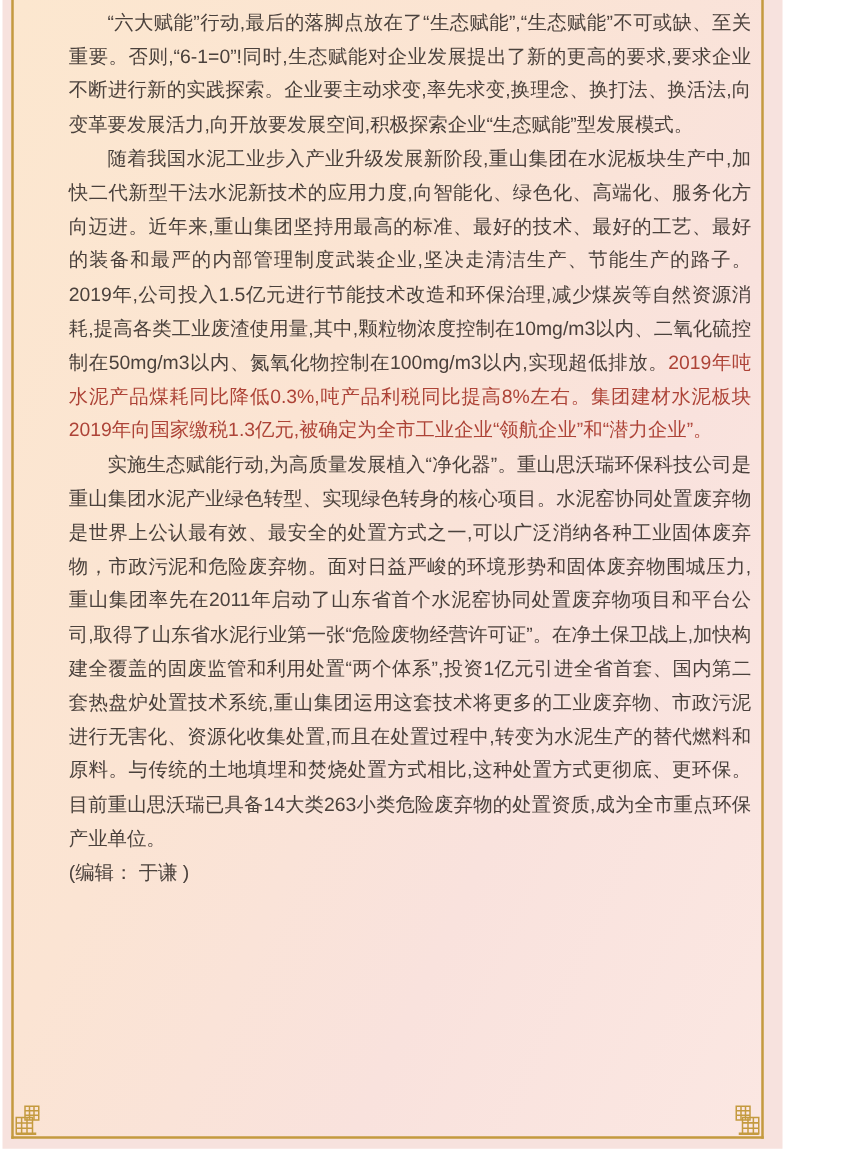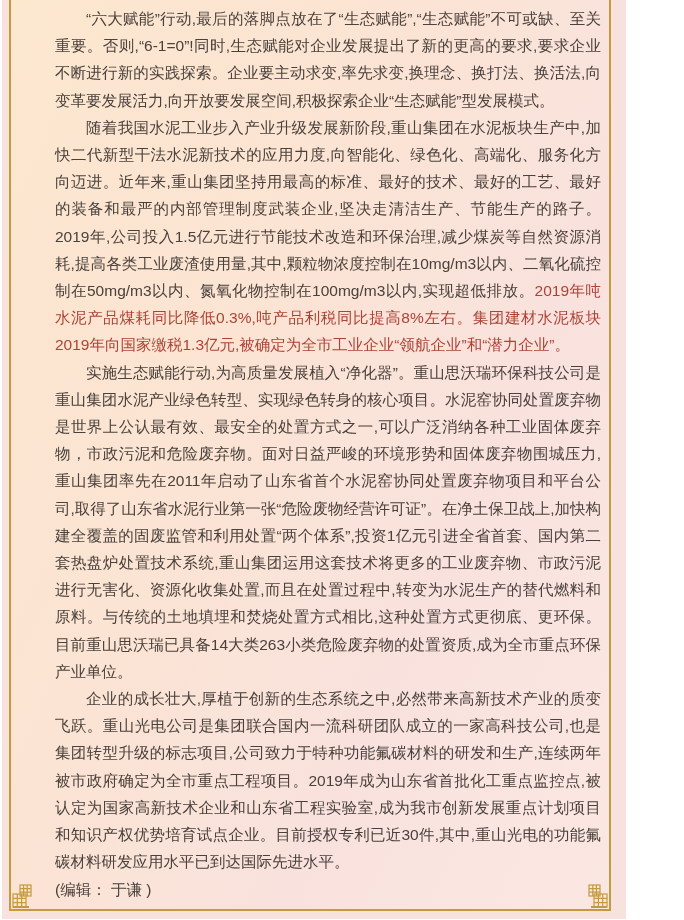--- a/index.html
+++ b/index.html
@@ -47,21 +47,20 @@
 </head>
 <body>
 
 <div class="page" style="--gold: #c49a3f; --ink: #4a413c; --red: #ad4337; --bg-outer: #f7e2de; --bg-top: #fce7cf; --bg-bottom: #fbe7e2;">
   <div class="mat"></div>
   <div class="frame">
     <div class="content" id="article-body">
         <p class="indent"><span class="run-normal">“六大赋能”行动,最后的落脚点放在了“生态赋能”,“生态赋能”不可或缺、至关重要。否则,“6-1=0”!同时,生态赋能对企业发展提出了新的更高的要求,要求企业不断进行新的实践探索。企业要主动求变,率先求变,换理念、换打法、换活法,向变革要发展活力,向开放要发展空间,积极探索企业“生态赋能”型发展模式。</span></p>
         <p class="indent"><span class="run-normal">随着我国水泥工业步入产业升级发展新阶段,重山集团在水泥板块生产中,加快二代新型干法水泥新技术的应用力度,向智能化、绿色化、高端化、服务化方向迈进。近年来,重山集团坚持用最高的标准、最好的技术、最好的工艺、最好的装备和最严的内部管理制度武装企业,坚决走清洁生产、节能生产的路子。2019年,公司投入1.5亿元进行节能技术改造和环保治理,减少煤炭等自然资源消耗,提高各类工业废渣使用量,其中,颗粒物浓度控制在10mg/m3以内、二氧化硫控制在50mg/m3以内、氮氧化物控制在100mg/m3以内,实现超低排放。</span><span class="run-red">2019年吨水泥产品煤耗同比降低0.3%,吨产品利税同比提高8%左右。集团建材水泥板块2019年向国家缴税1.3亿元,被确定为全市工业企业“领航企业”和“潜力企业”。</span></p>
         <p class="indent"><span class="run-normal">实施生态赋能行动,为高质量发展植入“净化器”。重山思沃瑞环保科技公司是重山集团水泥产业绿色转型、实现绿色转身的核心项目。水泥窑协同处置废弃物是世界上公认最有效、最安全的处置方式之一,可以广泛消纳各种工业固体废弃物，市政污泥和危险废弃物。面对日益严峻的环境形势和固体废弃物围城压力,重山集团率先在2011年启动了山东省首个水泥窑协同处置废弃物项目和平台公司,取得了山东省水泥行业第一张“危险废物经营许可证”。在净土保卫战上,加快构建全覆盖的固废监管和利用处置“两个体系”,投资1亿元引进全省首套、国内第二套热盘炉处置技术系统,重山集团运用这套技术将更多的工业废弃物、市政污泥进行无害化、资源化收集处置,而且在处置过程中,转变为水泥生产的替代燃料和原料。与传统的土地填埋和焚烧处置方式相比,这种处置方式更彻底、更环保。目前重山思沃瑞已具备14大类263小类危险废弃物的处置资质,成为全市重点环保产业单位。</span></p>
-        <p class="indent"><span class="run-normal">企业的成长壮大,厚植于创新的生态系统之中,必然带来高新技术产业的质变飞跃。重山光电公司是集团联合国内一流科研团队成立的一家高科技公司,也是集团转型升级的标志项目,公司致力于特种功能氟碳材料的研发和生产,连续两年被市政府确定为全市重点工程项目。2019年成为山东省首批化工重点监控点,被认定为国家高新技术企业和山东省工程实验室,成为我市创新发展重点计划项目和知识产权优势培育试点企业。目前授权专利已近30件,其中,重山光电的功能氟碳材料研发应用水平已到达国际先进水平。</span></p>
         <p><span class="run-normal">(编辑： 于谦 )</span></p>
       </div>
 
     <div class="ornament left">
       <svg viewBox="0 0 22 26" fill="none" stroke="currentColor" stroke-width="1.2">
         <rect x="1" y="12" width="13" height="13"></rect>
         <path d="M1 16.3 h13 M1 20.6 h13 M5.3 12 v13 M9.6 12 v13"></path>
         <rect x="8" y="3" width="11" height="11"></rect>
         <path d="M8 6.6 h11 M8 10.2 h11 M11.6 3 v11 M15.2 3 v11"></path>
         <path d="M1 25 h16" stroke-width="2"></path>

